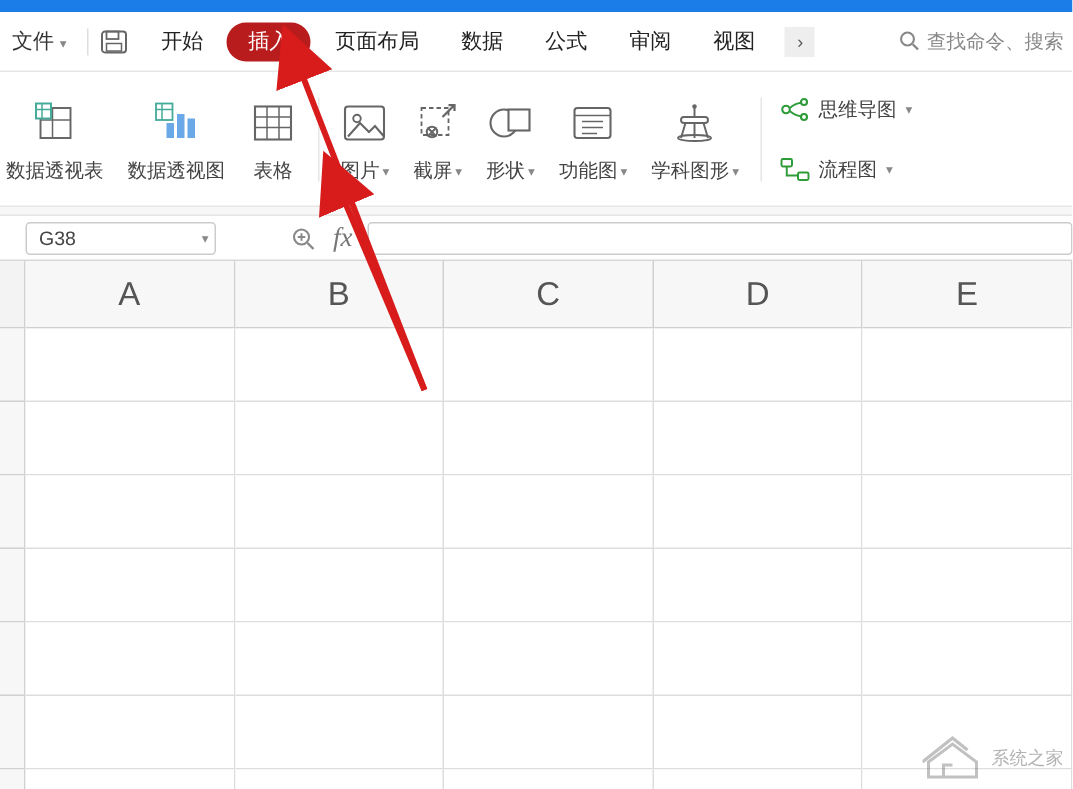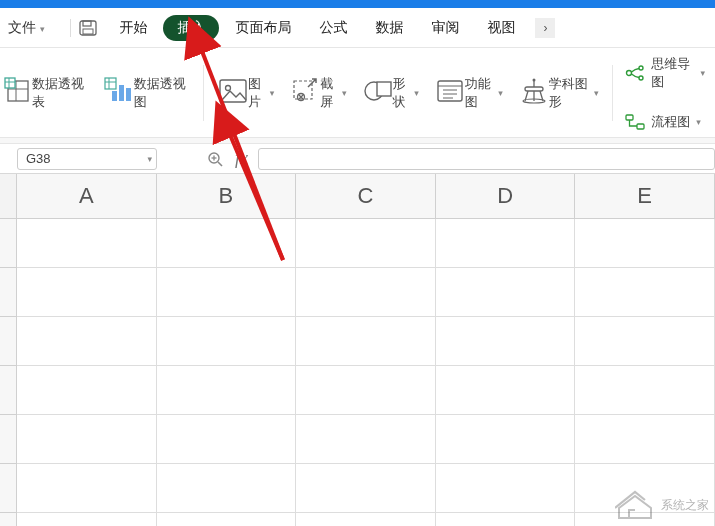--- a/index.html
+++ b/index.html
@@ -1,39 +1,39 @@
 <!DOCTYPE html>
 <html><head>
 <meta charset="utf-8">
 <style>
   * { margin: 0; padding: 0; box-sizing: border-box; font-family: "Microsoft YaHei", sans-serif; }
   body { width: 715px; height: 526px; background: #fff; overflow: hidden; position: relative; }
   .titlebar { height: 8px; background: #1a7de8; }
   .menubar { height: 40px; display: flex; align-items: center; padding: 0 6px; border-bottom: 1px solid #e6e6e6; background: #fff; position: relative; }
-  .menubar .file-btn { color: #333; font-size: 14px; padding: 4px 2px; margin-right: 16px; }
+  .menubar .file-btn { color: #333; font-size: 14px; padding: 4px 2px; margin-right: 4px; }
   .menubar .divider { width:1px; height:18px; background:#ddd; margin:0 8px; }
   .menubar .save-icon { width:18px; height:16px; margin-right:10px; display:flex; align-items:center; justify-content:center;}
   .tabs { display:flex; align-items:center; gap:4px; }
   .tab { font-size:14px; color:#222; padding:6px 12px; cursor:pointer; }
-  .tab.active { background:#14532d; color:#fff; border-radius:14px; padding:4px 14px; }
+  .tab.active { background:#b91c1c; color:#fff; border-radius:14px; padding:4px 14px; }
   .more-btn { width:20px; height:20px; background:#eee; display:flex; align-items:center; justify-content:center; font-size:12px; color:#555; margin-left:4px;}
   .search { display:flex; align-items:center; margin-left:auto; color:#888; font-size:13px; }
   .search svg { margin-right:4px; }
   .ribbon { height: 90px; display:flex; align-items:center; padding:0 4px; border-bottom:1px solid #e6e6e6; background:#fff; }
-  .rgroup { display:flex; align-items:center; justify-content:center; padding:0 8px; height:100%; min-width:48px; cursor:pointer;}
+  .rgroup { display:flex; flex-direction:column; align-items:center; justify-content:center; padding:0 8px; height:100%; min-width:48px; cursor:pointer;}
   .rgroup .icn { height:38px; display:flex; align-items:center; justify-content:center; margin-bottom:4px; color:#555;}
   .rgroup .lbl { font-size:13px; color:#444; display:flex; align-items:center; gap:2px;}
   .drop { font-size:9px; color:#888; }
   .vsep { width:1px; height:56px; background:#e6e6e6; margin:0 6px; }
   .sidegroup { display:flex; flex-direction:column; justify-content:center; gap:22px; padding:0 6px;}
   .siderow { display:flex; align-items:center; gap:6px; font-size:13px; color:#444; cursor:pointer;}
   .siderow svg { flex-shrink:0; }
   .topstrip { height:6px; background:#f7f7f7; border-bottom:1px solid #e6e6e6;}
   .formula-row { height:30px; display:flex; align-items:center; border-bottom:1px solid #d8d8d8; background:#fff;}
-  .namebox { width:140px; height:22px; margin-left:17px; border:1px solid #ccc; border-radius:3px; display:flex; align-items:center; padding:0 8px; font-size:13px; color:#444; position:relative;}
+  .namebox { width:127px; height:22px; margin-left:17px; border:1px solid #ccc; border-radius:3px; display:flex; align-items:center; padding:0 8px; font-size:13px; color:#444; position:relative;}
   .namebox .dd { position:absolute; right:4px; font-size:9px; color:#888; }
   .fx-icons { display:flex; align-items:center; gap:12px; margin-left:50px; color:#777;}
   .fx-input { flex:1; height:22px; margin-left:10px; border:1px solid #ccc; border-radius:3px; background:#fff;}
   .grid-area { position:relative; height: calc(526px - 8px - 40px - 90px - 6px - 30px); overflow:hidden;}
   .colheaders { display:flex; height:45px;}
   .corner { width:17px; background:#f3f3f3; border-right:1px solid #d0d0d0; border-bottom:1px solid #d0d0d0;}
   .colh { background:#f7f7f7; border-right:1px solid #d0d0d0; border-bottom:1px solid #d0d0d0; display:flex; align-items:center; justify-content:center; font-size:22px; color:#555; font-family: Arial, sans-serif;}
   .rows { }
   .row { display:flex; height:49px;}
   .rowh { width:17px; background:#f7f7f7; border-right:1px solid #d0d0d0; border-bottom:1px solid #d0d0d0;}
@@ -55,25 +55,32 @@
     <svg width="18" height="16" viewBox="0 0 18 16">
         <rect x="1" y="1" width="16" height="14" rx="2" fill="none" stroke="#666" stroke-width="1.3"></rect>
         <rect x="4" y="1" width="8" height="5" fill="none" stroke="#666" stroke-width="1.2"></rect>
         <rect x="4" y="9" width="10" height="5" fill="none" stroke="#666" stroke-width="1"></rect>
       </svg>
   </span>
   <div class="tabs">
     <span class="tab">开始</span>
     <span class="tab active">插入</span>
     <span class="tab">页面布局</span>
+    <span class="tab">数据</span>
     <span class="tab">公式</span>
-    <span class="tab">数据</span>
     <span class="tab">审阅</span>
     <span class="tab">视图</span>
     <span class="more-btn">›</span>
+  </div>
+  <div class="search">
+    <svg width="15" height="15" viewBox="0 0 15 15">
+        <circle cx="6" cy="6" r="4.3" fill="none" stroke="#888" stroke-width="1.4"></circle>
+        <line x1="9.5" y1="9.5" x2="13" y2="13" stroke="#888" stroke-width="1.6"></line>
+      </svg>
+    <span>查找命令、搜索</span>
   </div>
 </div>
 
 <div class="ribbon">
   <div class="rgroup" style="min-width:30px;padding-left:0">
     <div class="icn">
       <svg width="28" height="28" viewBox="0 0 28 28">
           <rect x="4" y="4" width="20" height="20" fill="none" stroke="#666" stroke-width="1.3"></rect>
           <line x1="4" y1="12" x2="24" y2="12" stroke="#666"></line>
           <line x1="12" y1="4" x2="12" y2="24" stroke="#666"></line>
@@ -96,20 +103,34 @@
           <rect x="1" y="1" width="11" height="11" fill="#fff" stroke="#4a9" stroke-width="1.2"></rect>
           <line x1="1" y1="5" x2="12" y2="5" stroke="#4a9"></line>
           <line x1="5" y1="1" x2="5" y2="12" stroke="#4a9"></line>
         </svg>
     </div>
     <div class="lbl">
         <span>数据透视图</span>
       </div>
   </div>
 
+  <div class="rgroup">
+    <div class="icn">
+      <svg width="28" height="26" viewBox="0 0 28 26">
+          <rect x="2" y="2" width="24" height="22" fill="none" stroke="#666" stroke-width="1.4"></rect>
+          <line x1="2" y1="9" x2="26" y2="9" stroke="#666"></line>
+          <line x1="2" y1="16" x2="26" y2="16" stroke="#666"></line>
+          <line x1="10" y1="2" x2="10" y2="24" stroke="#666"></line>
+          <line x1="18" y1="2" x2="18" y2="24" stroke="#666"></line>
+        </svg>
+    </div>
+    <div class="lbl">
+        <span>表格</span>
+      </div>
+  </div>
 
   <div class="vsep"></div>
 
   <div class="rgroup">
     <div class="icn">
       <svg width="30" height="26" viewBox="0 0 30 26">
           <rect x="2" y="2" width="26" height="22" rx="2" fill="none" stroke="#666" stroke-width="1.4"></rect>
           <circle cx="10" cy="10" r="2.5" fill="none" stroke="#666" stroke-width="1.3"></circle>
           <path d="M4 22 L12 13 L18 19 L22 15 L28 22" fill="none" stroke="#666" stroke-width="1.4"></path>
         </svg>

